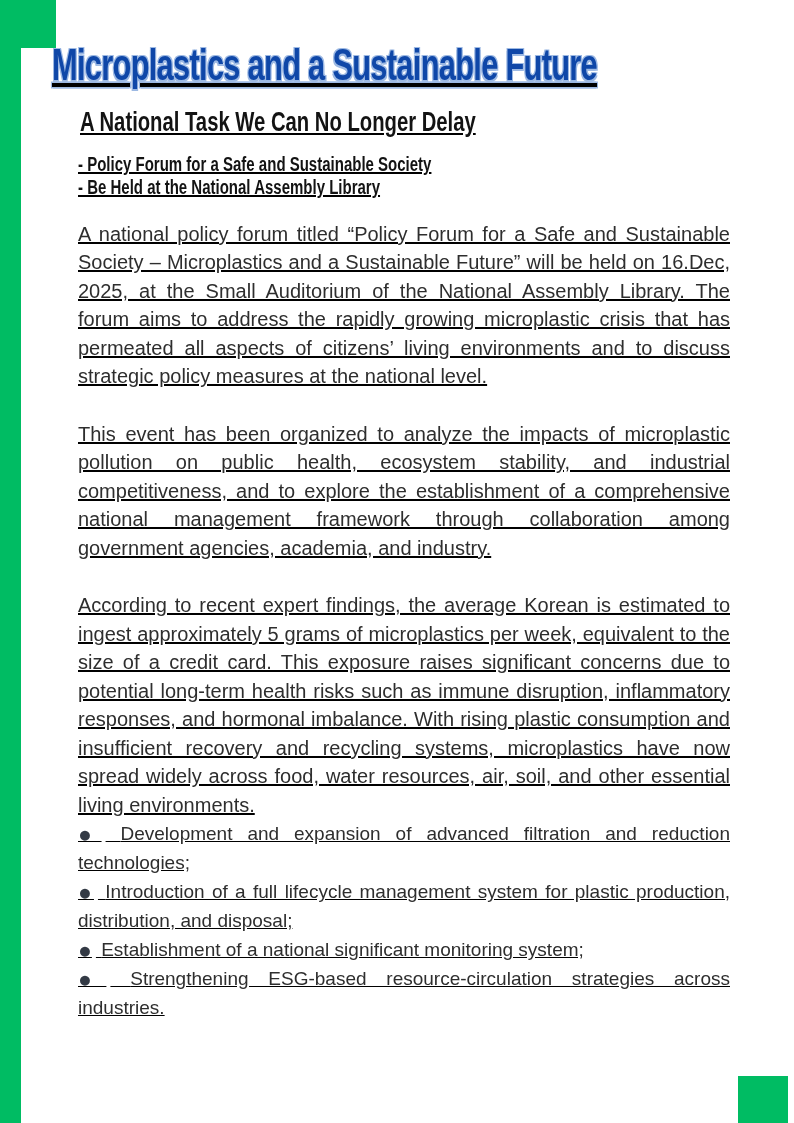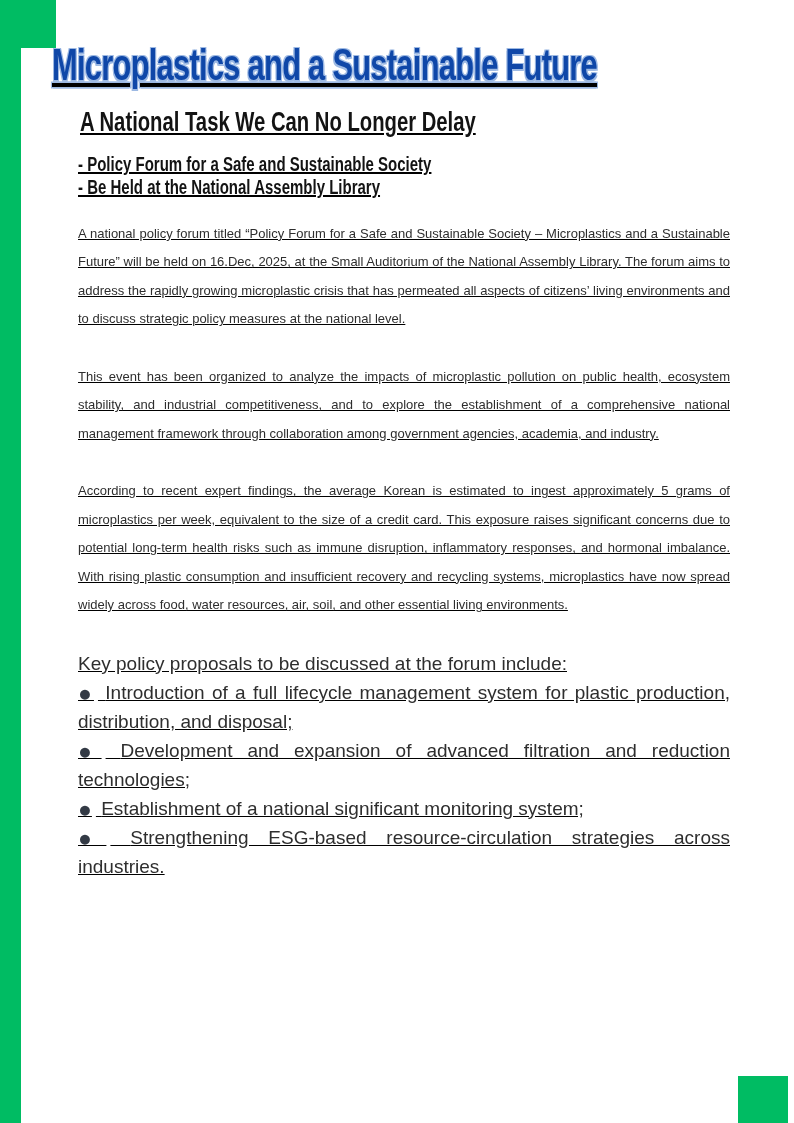--- a/index.html
+++ b/index.html
@@ -74,21 +74,21 @@
   .dash-lines p {
     margin: 0;
     font-size: 20px;
     font-weight: bold;
     line-height: 23px;
     color: #131313;
     white-space: nowrap;
   }
   .body-para {
     margin: 29px 0 0 0;
-    font-size: 13px;
+    font-size: 20px;
     line-height: 28.5px;
     text-align: justify;
     color: var(--body-text, #2e2e2e);
   }
   .body-para.first {
     margin-top: 21px;
   }
   .proposals-intro {
     margin: 29px 0 0 0;
     font-size: 19px;
@@ -127,30 +127,29 @@
     <p>- Policy Forum for a Safe and Sustainable Society</p>
     <p>- Be Held at the National Assembly Library</p>
   </div>
 
   <p class="body-para first">A national policy forum titled “Policy Forum for a Safe and Sustainable Society – Microplastics and a Sustainable Future” will be held on 16.Dec, 2025, at the Small Auditorium of the National Assembly Library. The forum aims to address the rapidly growing microplastic crisis that has permeated all aspects of citizens’ living environments and to discuss strategic policy measures at the national level.</p>
 
   <p class="body-para">This event has been organized to analyze the impacts of microplastic pollution on public health, ecosystem stability, and industrial competitiveness, and to explore the establishment of a comprehensive national management framework through collaboration among government agencies, academia, and industry.</p>
 
   <p class="body-para">According to recent expert findings, the average Korean is estimated to ingest approximately 5 grams of microplastics per week, equivalent to the size of a credit card. This exposure raises significant concerns due to potential long-term health risks such as immune disruption, inflammatory responses, and hormonal imbalance. With rising plastic consumption and insufficient recovery and recycling systems, microplastics have now spread widely across food, water resources, air, soil, and other essential living environments.</p>
 
-  <p class="proposals-intro">Key policy proposals to be discussed at the forum include:</p>
+
+  <p class="bullet-item">
+    <span class="bullet-dot">●</span>
+    <span>Development and expansion of advanced filtration and reduction technologies;</span>
+  </p>
 
   <p class="bullet-item">
     <span class="bullet-dot">●</span>
     <span>Introduction of a full lifecycle management system for plastic production, distribution, and disposal;</span>
-  </p>
-
-  <p class="bullet-item">
-    <span class="bullet-dot">●</span>
-    <span>Development and expansion of advanced filtration and reduction technologies;</span>
   </p>
 
   <p class="bullet-item">
     <span class="bullet-dot">●</span>
     <span>Establishment of a national significant monitoring system;</span>
   </p>
 
   <p class="bullet-item">
     <span class="bullet-dot">●</span>
     <span>Strengthening ESG-based resource-circulation strategies across industries.</span>

